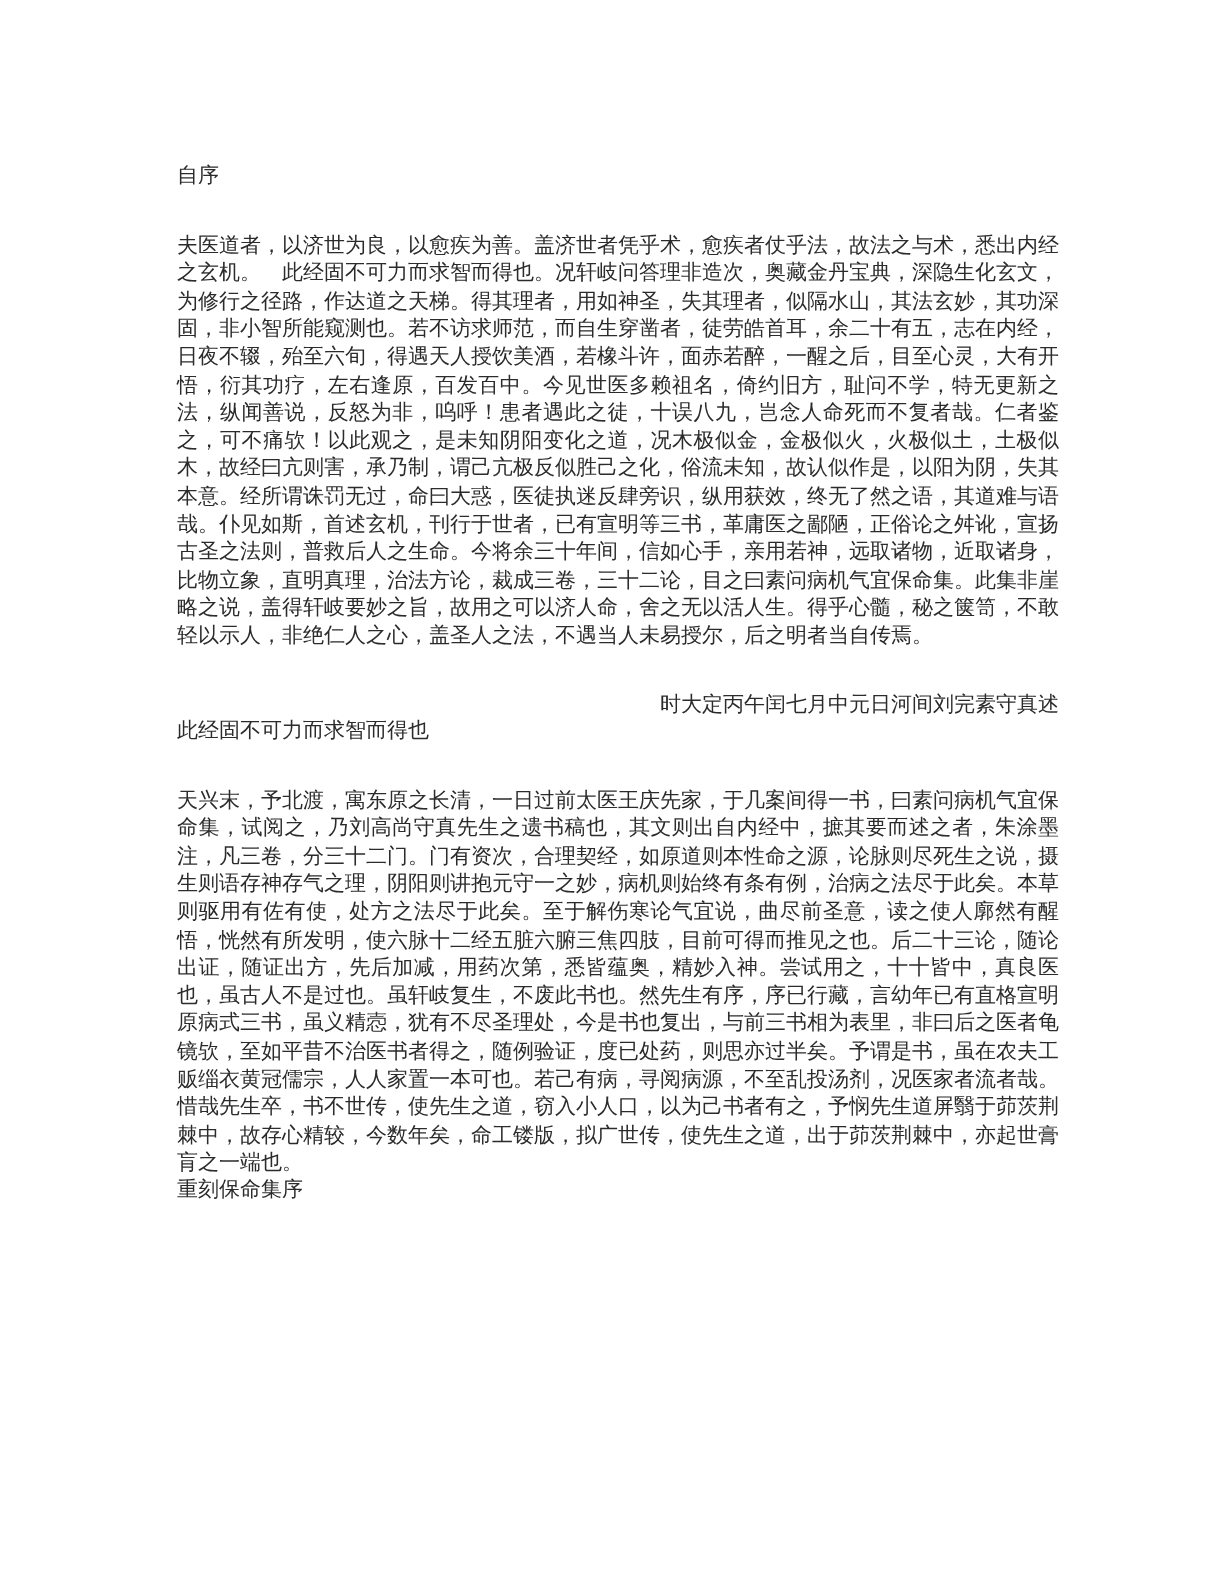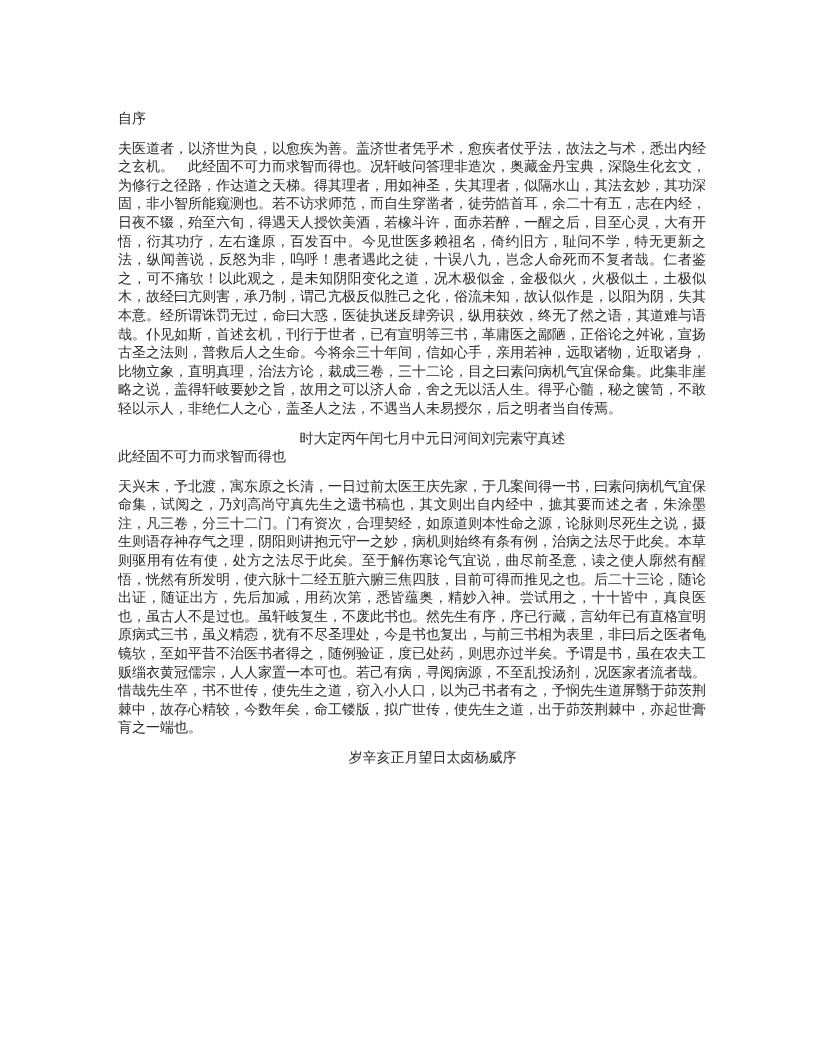--- a/index.html
+++ b/index.html
@@ -23,48 +23,49 @@
     font-size: 14px;
     line-height: 18.6px;
     color: #2b2b2b;
     font-weight: normal;
   }
   .heading {
     text-align: left;
     margin: 0;
     font-size: 14px;
     font-weight: normal;
+    font-family: Liberation Serif, serif;
   }
   .body-para {
     text-align: justify;
     margin: 0;
   }
   .dateline {
-    text-align: center;
+    text-align: right;
     margin: 0;
     padding-left: 41px;
   }
   .gap-top {
-    margin-top: 11px;
+    margin-top: 27px;
   }
 </style>
 </head>
 <body>
 
 <div class="page">
   <div class="content">
 
     <div class="heading">自序</div>
 
     <div class="body-para gap-top">夫医道者，以济世为良，以愈疾为善。盖济世者凭乎术，愈疾者仗乎法，故法之与术，悉出内经之玄机。　此经固不可力而求智而得也。况轩岐问答理非造次，奥藏金丹宝典，深隐生化玄文，为修行之径路，作达道之天梯。得其理者，用如神圣，失其理者，似隔水山，其法玄妙，其功深固，非小智所能窥测也。若不访求师范，而自生穿凿者，徒劳皓首耳，余二十有五，志在内经，日夜不辍，殆至六旬，得遇天人授饮美酒，若橡斗许，面赤若醉，一醒之后，目至心灵，大有开悟，衍其功疗，左右逢原，百发百中。今见世医多赖祖名，倚约旧方，耻问不学，特无更新之法，纵闻善说，反怒为非，呜呼！患者遇此之徒，十误八九，岂念人命死而不复者哉。仁者鉴之，可不痛欤！以此观之，是未知阴阳变化之道，况木极似金，金极似火，火极似土，土极似木，故经曰亢则害，承乃制，谓己亢极反似胜己之化，俗流未知，故认似作是，以阳为阴，失其本意。经所谓诛罚无过，命曰大惑，医徒执迷反肆旁识，纵用获效，终无了然之语，其道难与语哉。仆见如斯，首述玄机，刊行于世者，已有宣明等三书，革庸医之鄙陋，正俗论之舛讹，宣扬古圣之法则，普救后人之生命。今将余三十年间，信如心手，亲用若神，远取诸物，近取诸身，比物立象，直明真理，治法方论，裁成三卷，三十二论，目之曰素问病机气宜保命集。此集非崖略之说，盖得轩岐要妙之旨，故用之可以济人命，舍之无以活人生。得乎心髓，秘之箧笥，不敢轻以示人，非绝仁人之心，盖圣人之法，不遇当人未易授尔，后之明者当自传焉。</div>
 
     <div class="dateline gap-top">时大定丙午闰七月中元日河间刘完素守真述</div>
 
     <div class="heading">此经固不可力而求智而得也</div>
 
     <div class="body-para gap-top">天兴末，予北渡，寓东原之长清，一日过前太医王庆先家，于几案间得一书，曰素问病机气宜保命集，试阅之，乃刘高尚守真先生之遗书稿也，其文则出自内经中，摭其要而述之者，朱涂墨注，凡三卷，分三十二门。门有资次，合理契经，如原道则本性命之源，论脉则尽死生之说，摄生则语存神存气之理，阴阳则讲抱元守一之妙，病机则始终有条有例，治病之法尽于此矣。本草则驱用有佐有使，处方之法尽于此矣。至于解伤寒论气宜说，曲尽前圣意，读之使人廓然有醒悟，恍然有所发明，使六脉十二经五脏六腑三焦四肢，目前可得而推见之也。后二十三论，随论出证，随证出方，先后加减，用药次第，悉皆蕴奥，精妙入神。尝试用之，十十皆中，真良医也，虽古人不是过也。虽轩岐复生，不废此书也。然先生有序，序已行藏，言幼年已有直格宣明原病式三书，虽义精悫，犹有不尽圣理处，今是书也复出，与前三书相为表里，非曰后之医者龟镜欤，至如平昔不治医书者得之，随例验证，度已处药，则思亦过半矣。予谓是书，虽在农夫工贩缁衣黄冠儒宗，人人家置一本可也。若己有病，寻阅病源，不至乱投汤剂，况医家者流者哉。惜哉先生卒，书不世传，使先生之道，窃入小人口，以为己书者有之，予悯先生道屏翳于茆茨荆棘中，故存心精较，今数年矣，命工镂版，拟广世传，使先生之道，出于茆茨荆棘中，亦起世膏肓之一端也。</div>
 
-    <div class="dateline gap-top">岁辛亥正月望日太卤杨威序</div>
 
+    <div class="heading">重刻保命集序</div>
 
 
   </div>
 </div>
 
 </body></html>

